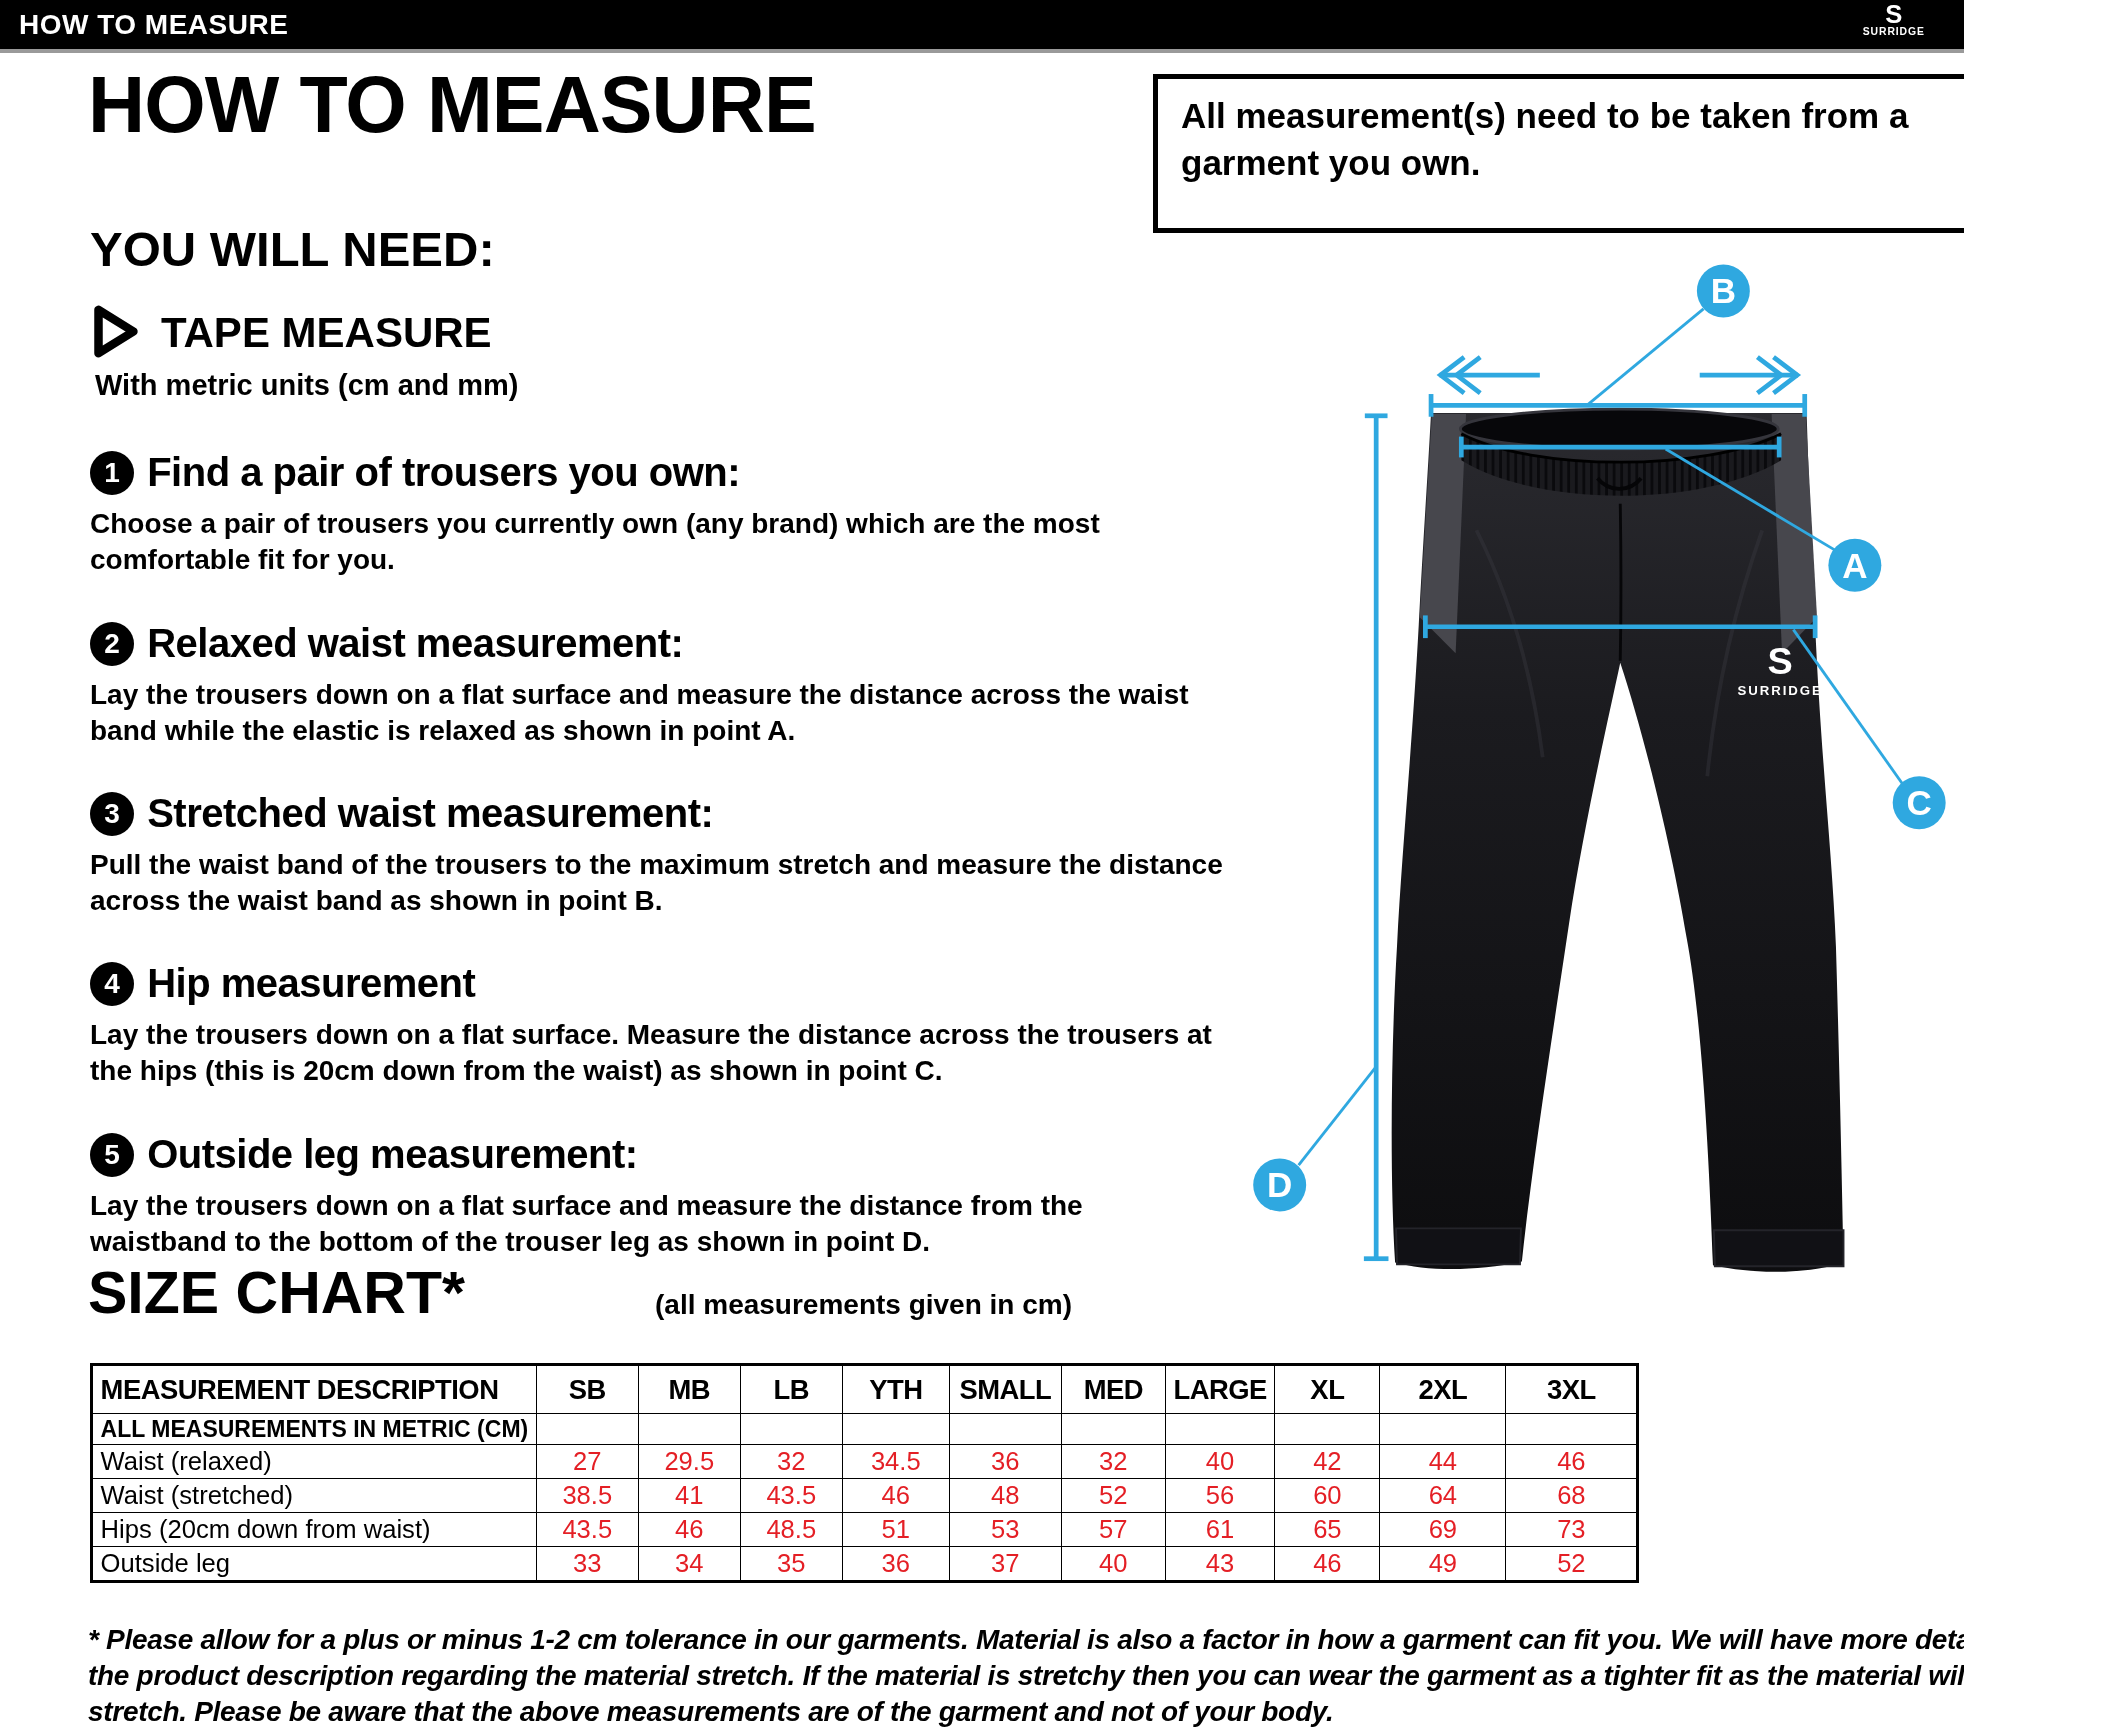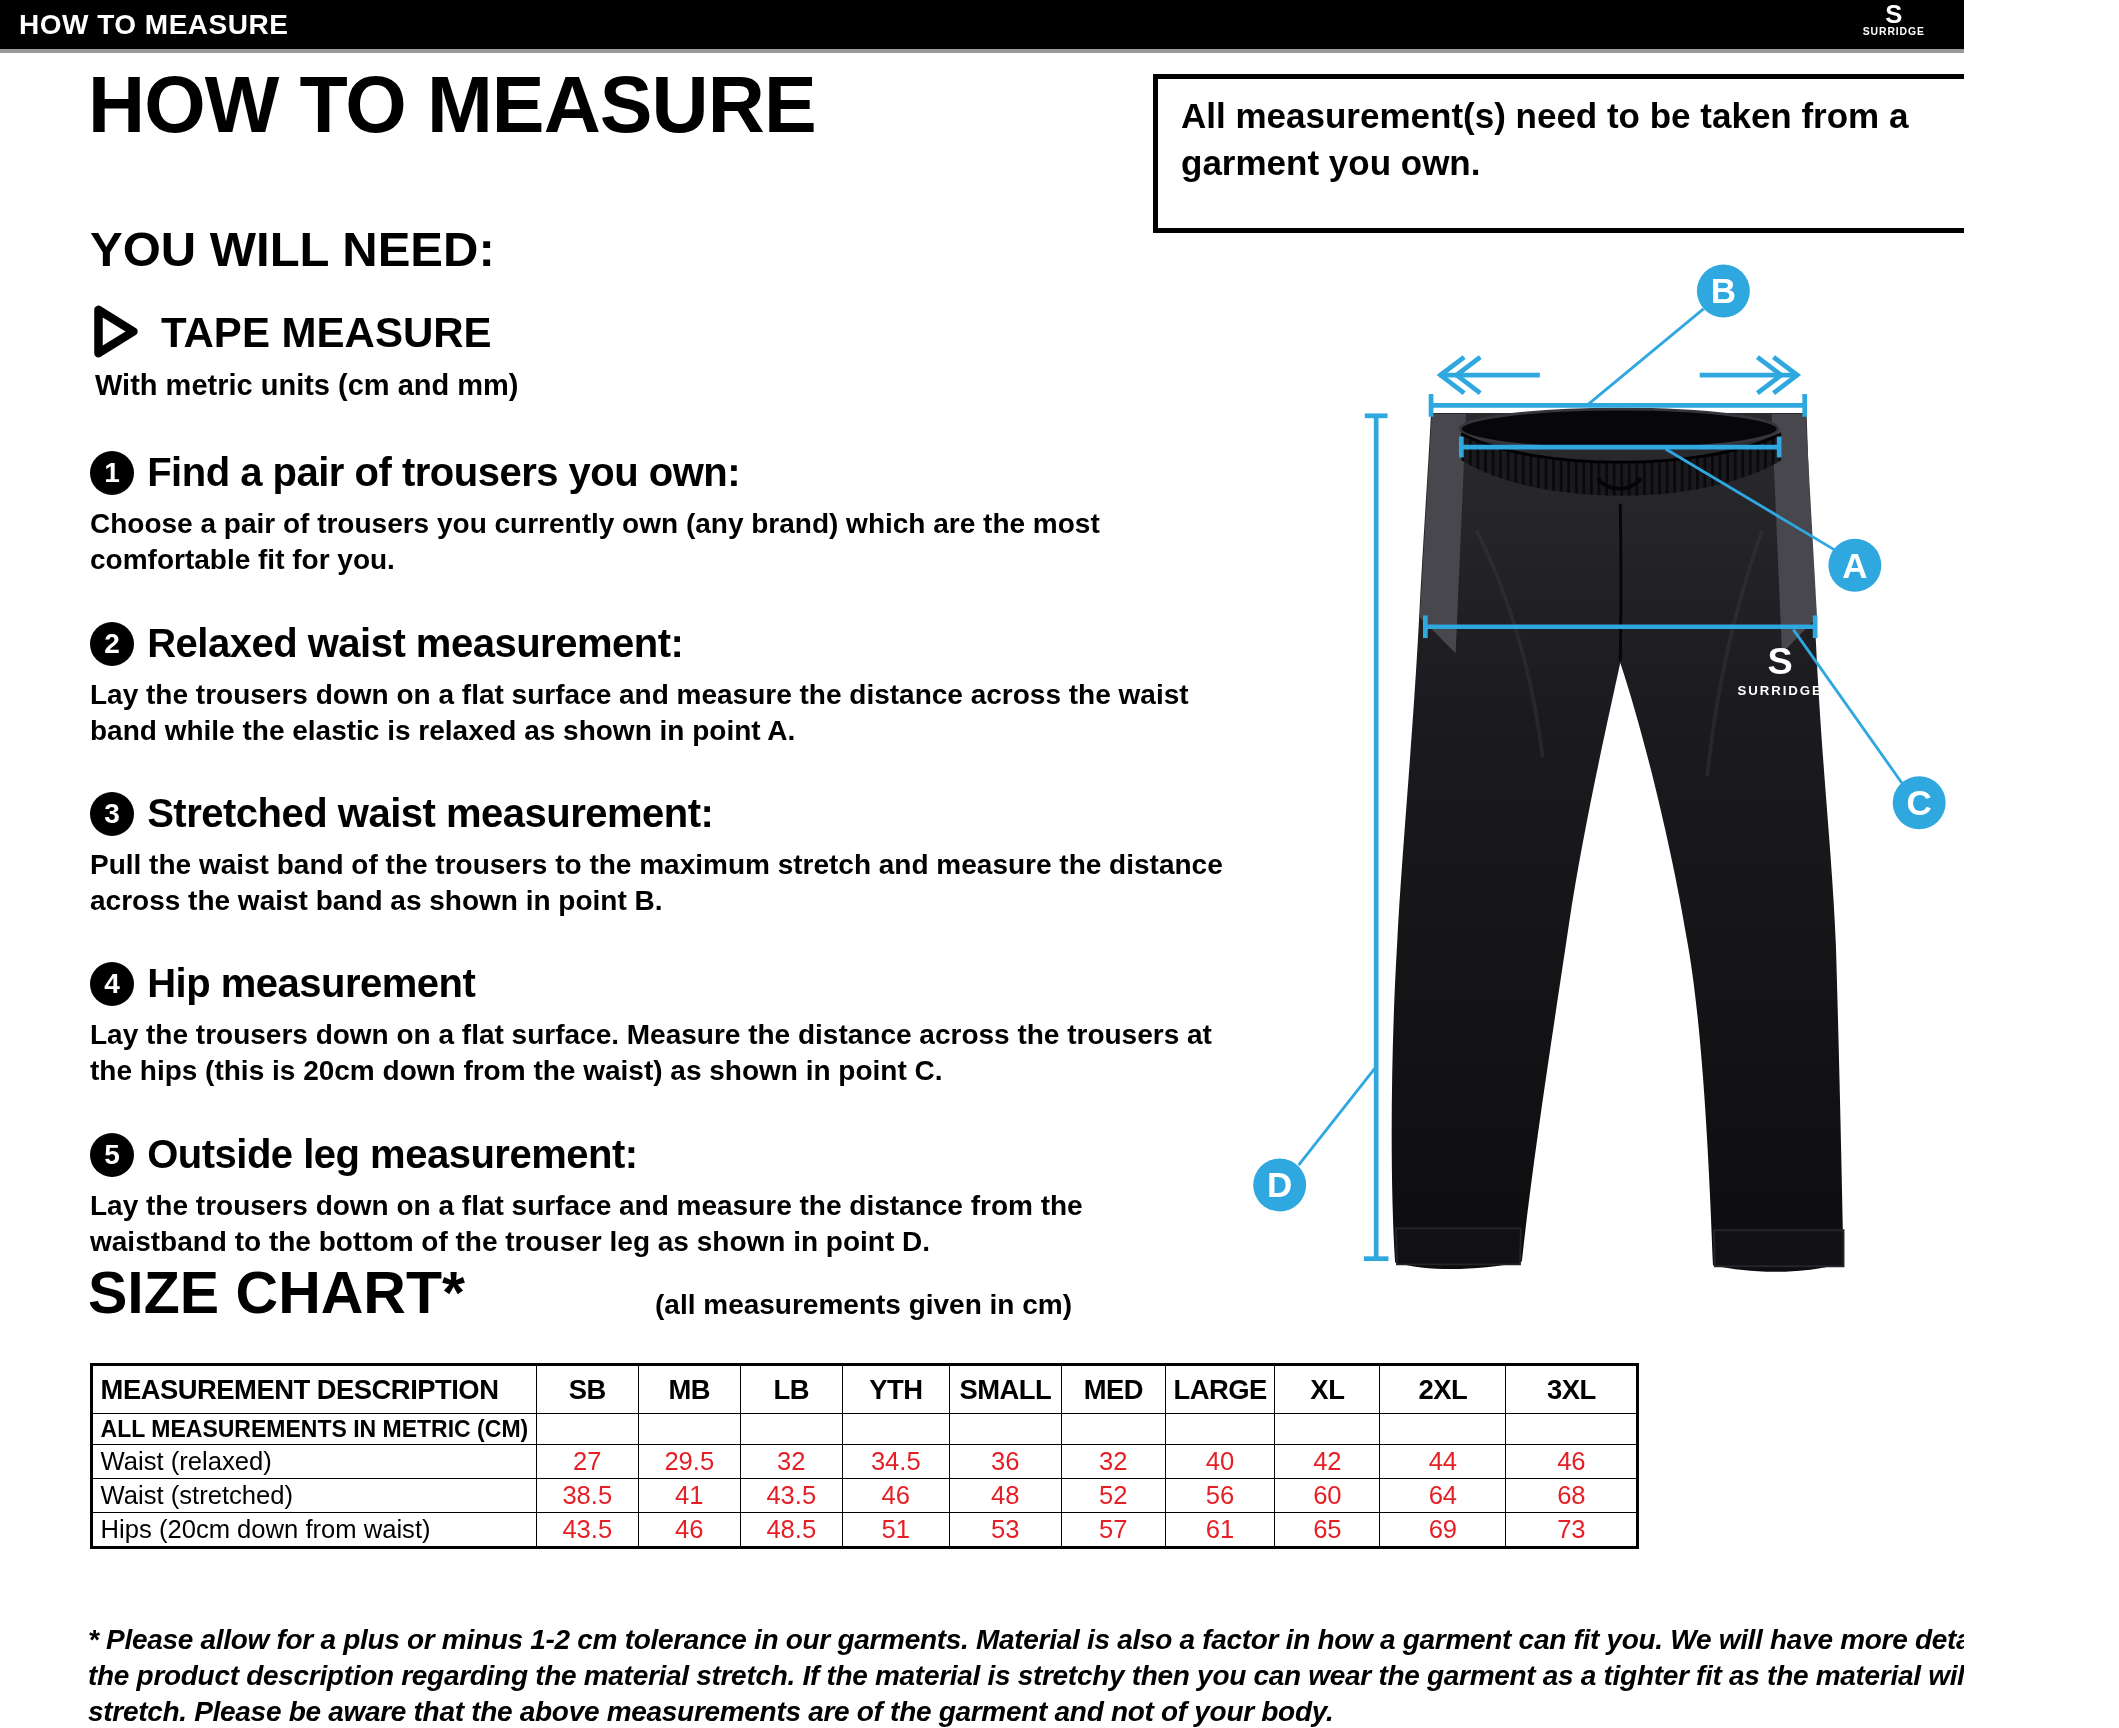--- a/index.html
+++ b/index.html
@@ -187,20 +187,33 @@
       <td class="v">46</td>
       <td class="v">48.5</td>
       <td class="v">51</td>
       <td class="v">53</td>
       <td class="v">57</td>
       <td class="v">61</td>
       <td class="v">65</td>
       <td class="v">69</td>
       <td class="v">73</td>
     </tr>
+    <tr class="r">
+      <td>Outside leg</td>
+      <td class="v">33</td>
+      <td class="v">34</td>
+      <td class="v">35</td>
+      <td class="v">36</td>
+      <td class="v">37</td>
+      <td class="v">40</td>
+      <td class="v">43</td>
+      <td class="v">46</td>
+      <td class="v">49</td>
+      <td class="v">52</td>
+    </tr>
   </tbody>
     </table>
 
   <div class="abs footnote">* Please allow for a plus or minus 1-2 cm tolerance in our garments. Material is also a factor in how a garment can fit you. We will have more details in the product description regarding the material stretch.  If the material is stretchy then you can wear the garment as a tighter fit as the material will stretch.  Please be aware that the above measurements are of the garment and not of your body.</div>
 
   <div class="abs notebox">
     <div class="notebox-text">All measurement(s) need to be taken from a garment you own.</div>
   </div>
 
   <div class="abs diagram">

